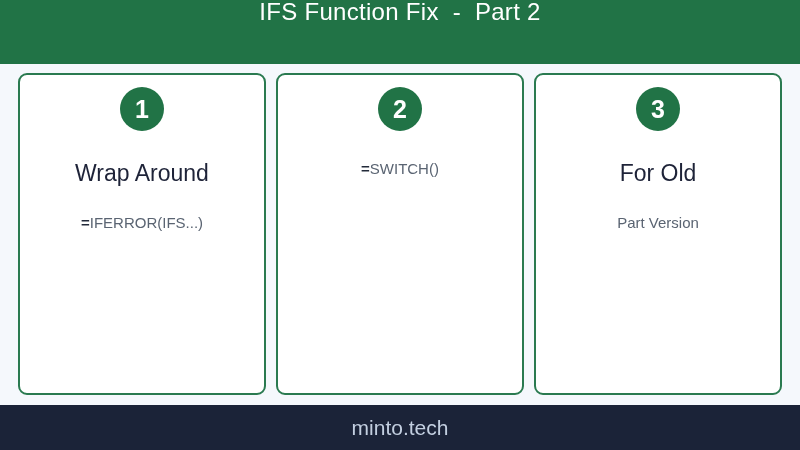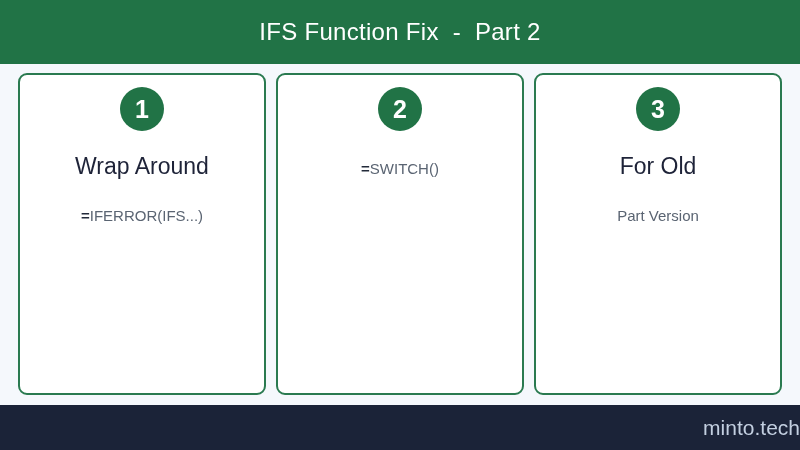--- a/index.html
+++ b/index.html
@@ -21,21 +21,21 @@
     display: flex;
     flex-direction: column;
   }
 
   
   .header {
     height: 64px;
     flex: 0 0 64px;
     background: #217346;
     display: flex;
-    align-items: center;
+    align-items: flex-start;
     justify-content: center;
   }
   .header-title {
     color: #ffffff;
     font-size: 24px;
     font-weight: 400;
     letter-spacing: 0.3px;
     white-space: pre;
     line-height: 1;
   }
@@ -68,21 +68,21 @@
     color: #ffffff;
     display: flex;
     align-items: center;
     justify-content: center;
     font-size: 25px;
     font-weight: 700;
     line-height: 1;
     margin-top: 2px;
   }
   .card-title {
-    margin-top: 24px;
+    margin-top: 31px;
     color: #1e2338;
     font-size: 23px;
     font-weight: 400;
     line-height: 1;
     text-align: center;
   }
   .card-sub {
     margin-top: 30px;
     color: #5a6472;
     font-size: 15px;
@@ -96,21 +96,21 @@
     font-weight: 700;
   }
 
   
   .footer {
     height: 45px;
     flex: 0 0 45px;
     background: #1b2338;
     display: flex;
     align-items: center;
-    justify-content: flex-end;
+    justify-content: center;
   }
   .footer-text {
     color: #c3cfe0;
     font-size: 21px;
     font-weight: 400;
     line-height: 1;
   }
 </style>
 </head>
 <body>

